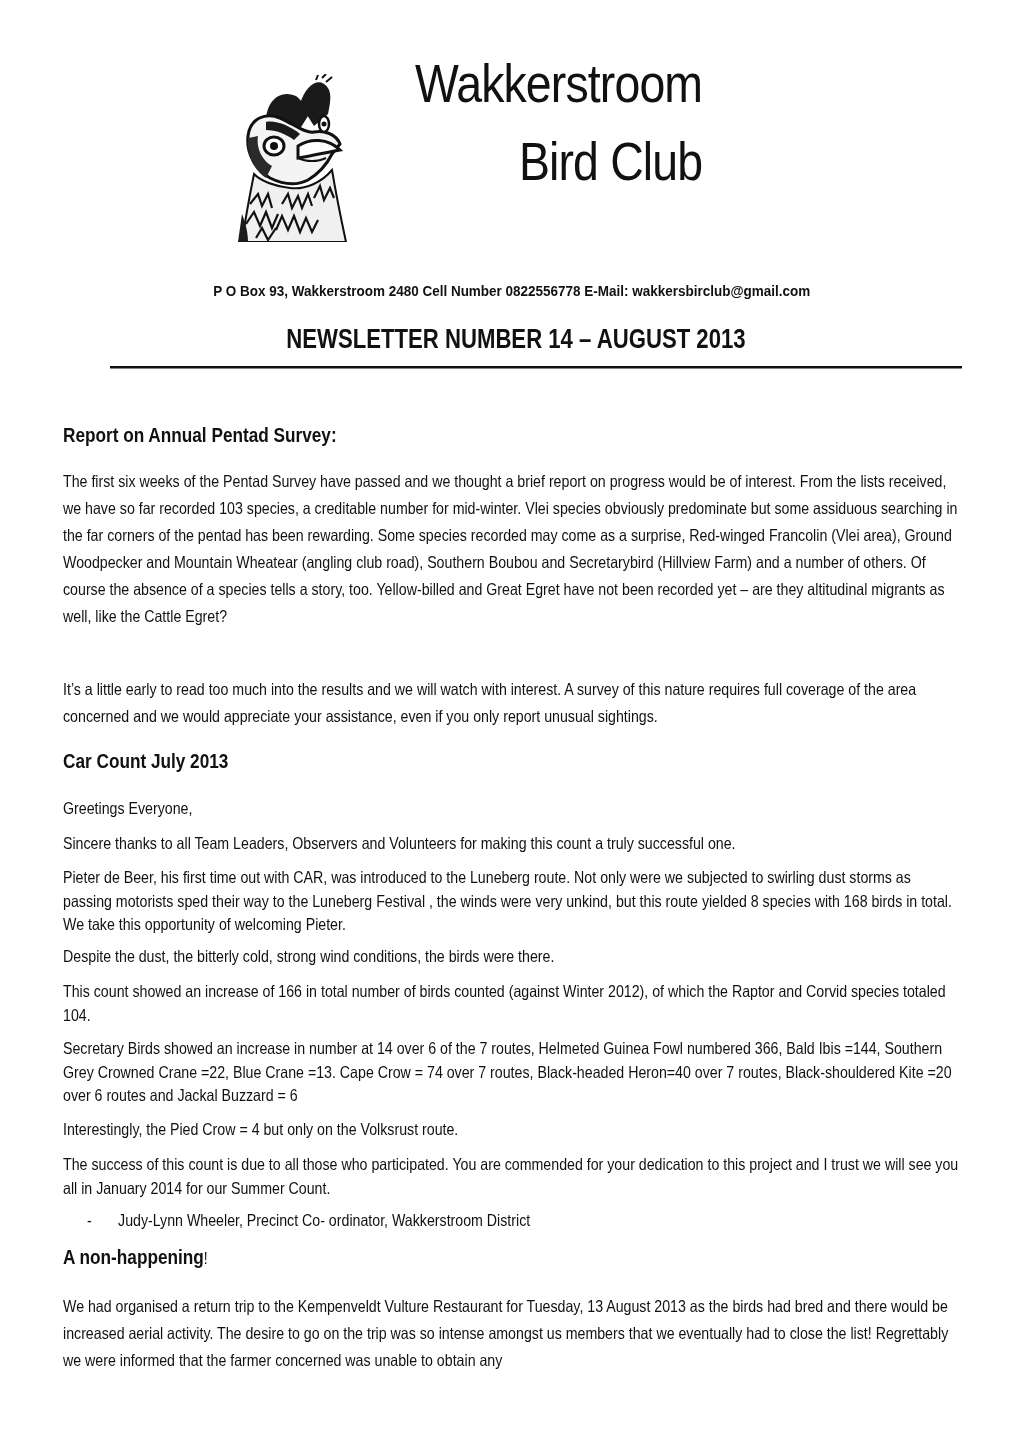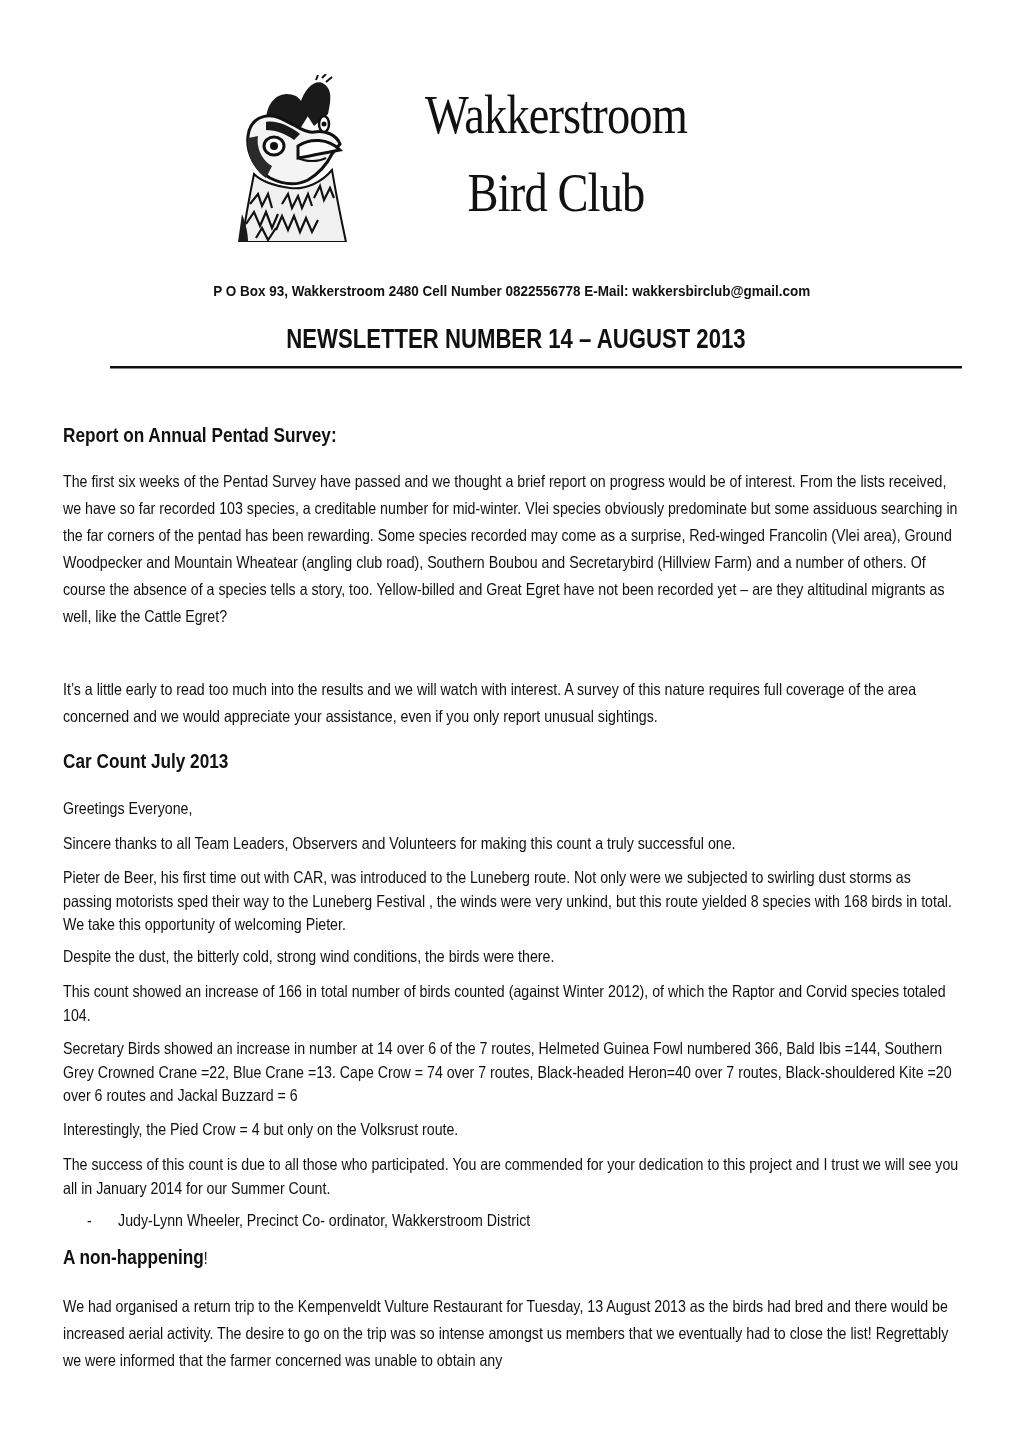--- a/index.html
+++ b/index.html
@@ -1,21 +1,21 @@
 <!DOCTYPE html>
 <html><head>
   <meta charset="utf-8">
   <style>
     html, body { margin: 0; padding: 0; background: #ffffff; }
     body { width: 1020px; height: 1442px; position: relative; overflow: hidden; color: #111; }
     .page { position: absolute; left: 0; top: 0; width: 1020px; height: 1442px; }
 
     
     .logo-bird { position: absolute; left: 236px; top: 74px; width: 120px; height: 168px; }
-    .logo-title { position: absolute; left: 386px; top: 88px; font-family: Liberation Serif, serif; font-weight: normal; color: #111; line-height: 1; text-align: center; width: 340px; }
+    .logo-title { position: absolute; left: 386px; top: 56px; font-family: Liberation Sans, sans-serif; font-weight: normal; color: #111; line-height: 1; text-align: right; width: 340px; }
     .logo-title .l1 { display: block; font-size: 54px; letter-spacing: -1px; transform: scaleX(0.86); transform-origin: center; }
     .logo-title .l2 { display: block; font-size: 54px; letter-spacing: -1px; margin-top: 24px; transform: scaleX(0.86); transform-origin: center; }
 
     .contact { position: absolute; left: 0; width: 1020px; top: 283px; text-align: center; font-family: "Liberation Sans", sans-serif; font-weight: bold; font-size: 14.5px; color: #111; transform: scaleX(0.93); transform-origin: 536px 0; }
     .nl-title { position: absolute; left: 0; width: 1020px; top: 324px; text-align: center; font-family: "Liberation Sans", sans-serif; font-weight: bold; font-size: 27px; color: #111; transform: scaleX(0.82); transform-origin: 543px 0; letter-spacing: 0px; }
     .divider { position: absolute; left: 110px; top: 366px; width: 852px; height: 0; border-top: 2px solid #111; box-shadow: 0 1px 0 #888; }
 
     
     .content { position: absolute; left: 63px; top: 0; width: 900px; font-family: "Liberation Sans", sans-serif; color: #111; }
     .h { position: absolute; left: 0; font-weight: bold; font-size: 20px; transform: scaleX(0.86); transform-origin: 0 0; white-space: nowrap; }

